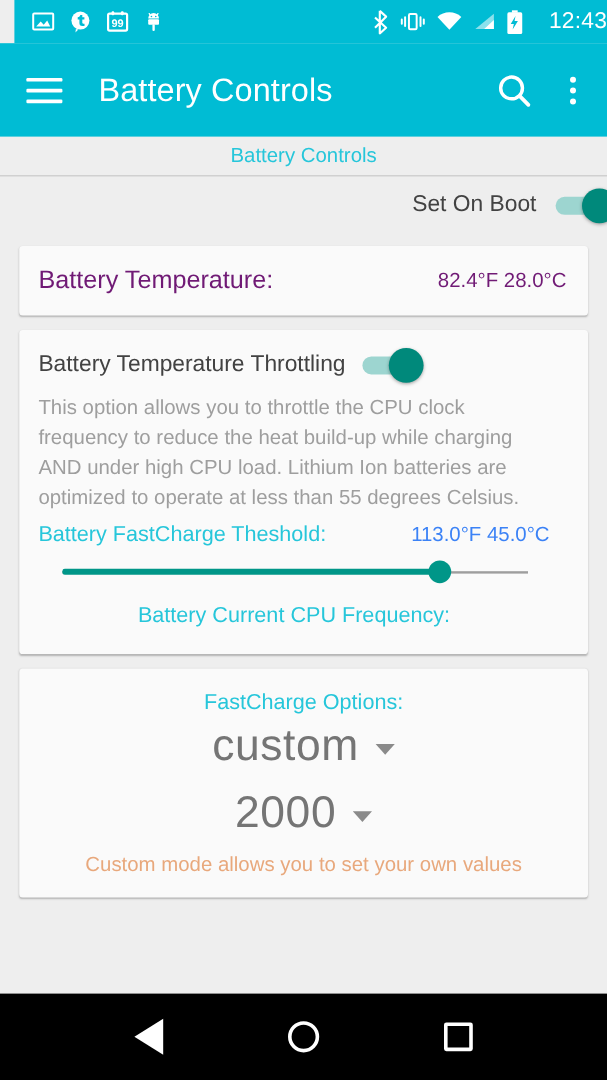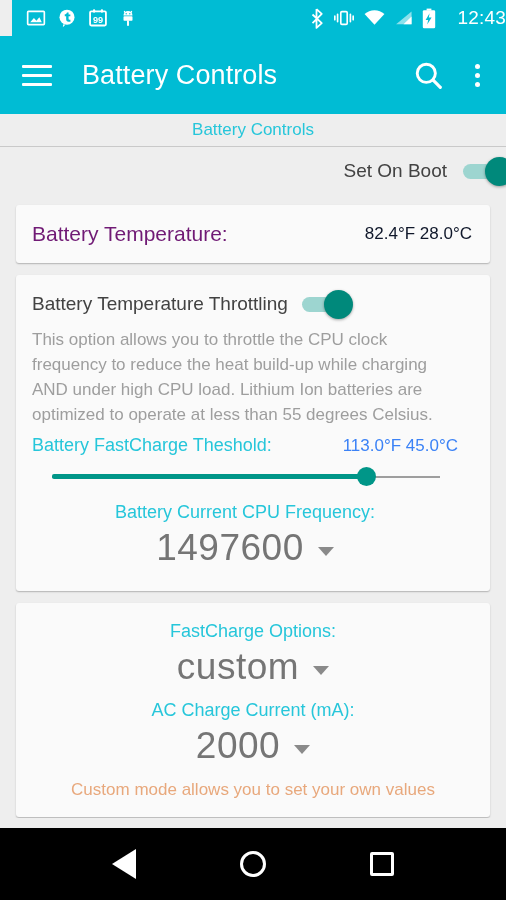--- a/index.html
+++ b/index.html
@@ -185,21 +185,21 @@
     align-items: center;
     padding: 0 18px 0 16px;
   }
   #battery-temp-label {
     font-size: 21px;
     color: #701a75;
   }
   #battery-temp-value {
     margin-left: auto;
     font-size: 17px;
-    color: #0f172a;
+    color: #701a75;
   }
 
   #card-throttle {
     padding: 14px 32px 16px 16px;
   }
   #throttle-head {
     display: flex;
     align-items: center;
     margin-bottom: 8px;
   }
@@ -480,37 +480,32 @@
       </div>
 
       <div id="threshold-slider">
         <span class="rail"></span>
         <span class="fill" style="width: 81%;"></span>
         <span class="knob" style="left: 81%;"></span>
       </div>
 
       <div class="field-block">
         <span class="field-label">Battery Current CPU Frequency:</span>
-        <span class="spinner">
-          <span class="spinner-value">1497600</span>
-          <span class="caret"></span>
-        </span>
       </div>
     </div>
 
     <div class="card" id="card-fastcharge">
       <div class="field-block">
         <span class="field-label">FastCharge Options:</span>
         <span class="spinner">
           <span class="spinner-value">custom</span>
           <span class="caret"></span>
         </span>
       </div>
       <div class="field-block">
-        <span class="field-label">AC Charge Current (mA):</span>
         <span class="spinner">
           <span class="spinner-value">2000</span>
           <span class="caret"></span>
         </span>
       </div>
       <span id="fastcharge-hint">Custom mode allows you to set your own values</span>
     </div>
 
     <div id="content-fade"></div>
   </div>

